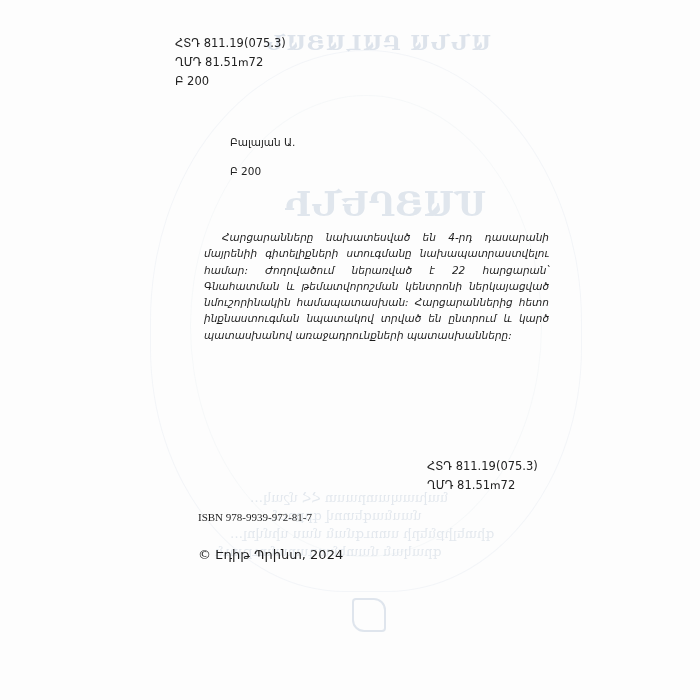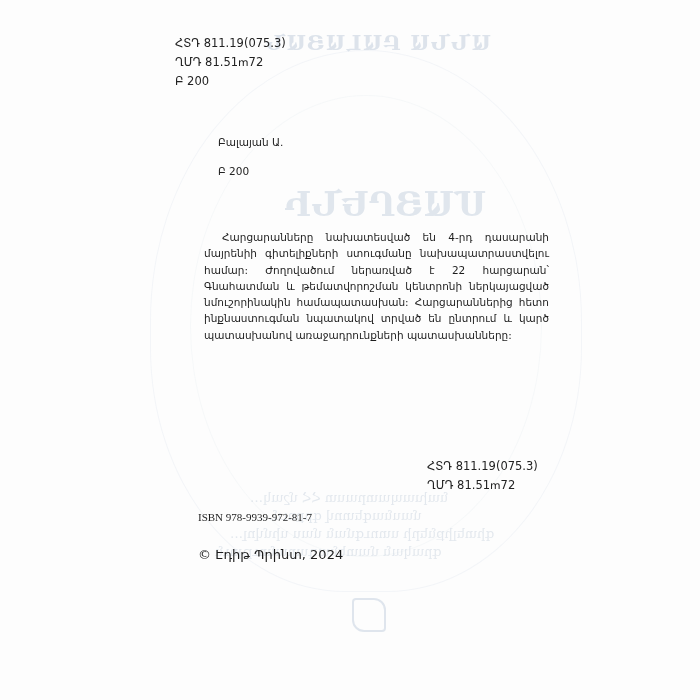--- a/index.html
+++ b/index.html
@@ -89,21 +89,21 @@
     top: 34px;
     font-size: 11.5px;
     line-height: 19px;
     font-family: "DejaVu Sans", sans-serif;
     color: #222;
   }
   .udc div { white-space: pre; }
 
   .cite {
     position: absolute;
-    left: 218px;
+    left: 230px;
     top: 134px;
     width: 320px;
     font-size: 10.5px;
     line-height: 16.5px;
     color: #222;
   }
   .cite-author { margin-bottom: 12px; }
   .cite-body {
     position: relative;
     text-align: justify;
@@ -120,20 +120,21 @@
 
   .annotation {
     position: absolute;
     left: 204px;
     top: 229px;
     width: 345px;
     font-size: 10.5px;
     line-height: 16.3px;
     text-align: justify;
     color: #1d1d1d;
+    font-style: italic;
   }
   .annotation p {
     margin: 0 0 0 0;
     text-indent: 18px;
   }
 
   .udc-bottom {
     position: absolute;
     left: 427px;
     top: 457px;

